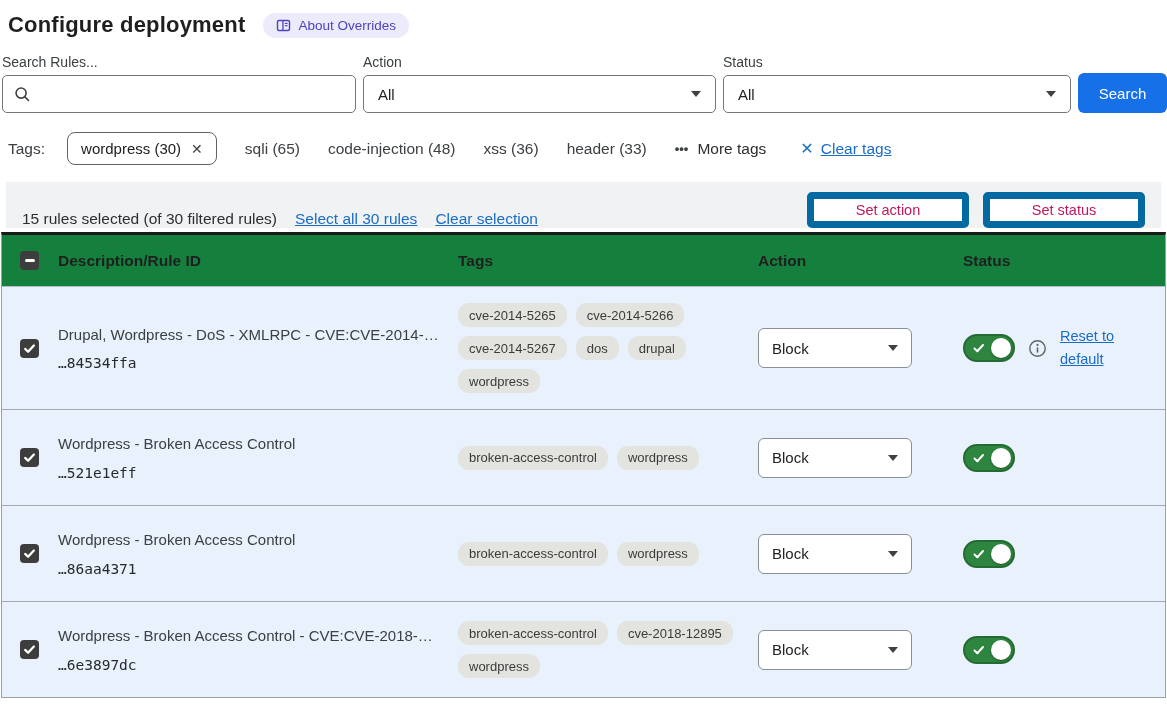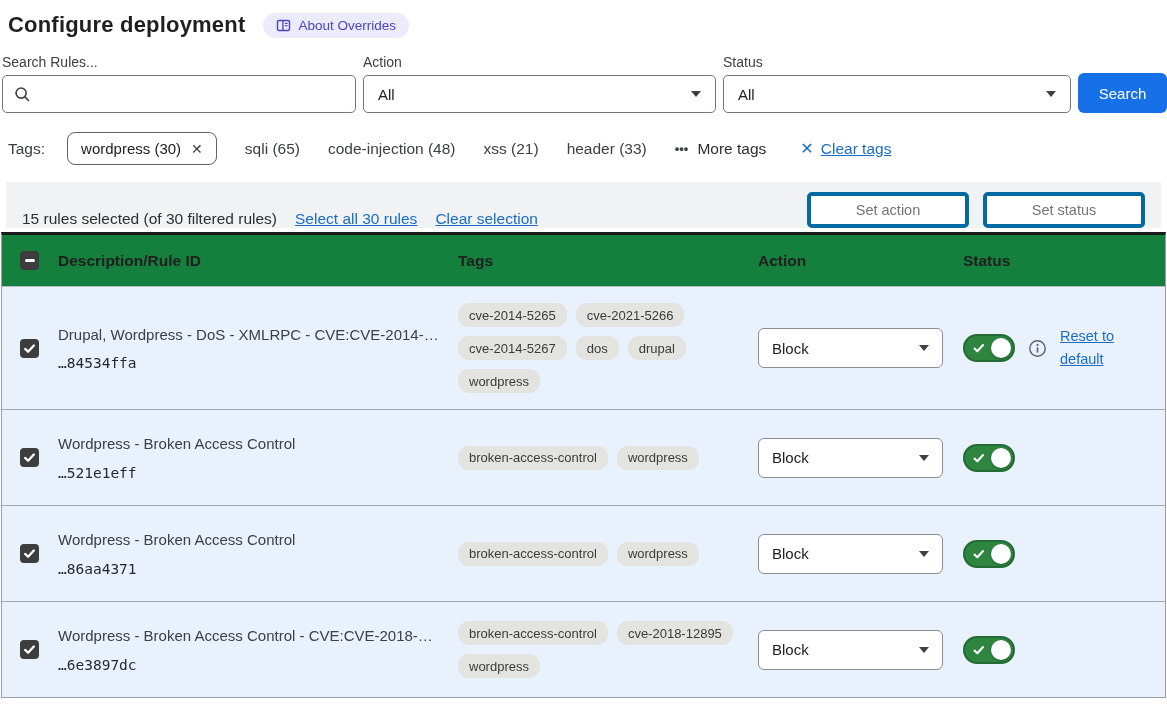--- a/index.html
+++ b/index.html
@@ -38,22 +38,22 @@
   .dots { letter-spacing:0px; font-weight:700; font-size:13px; color:#3c4043; }
   .clear-tags { display:inline-flex; align-items:center; gap:7px; color:#1a6cc4; cursor:pointer; margin-left:6px; }
   .clear-tags .x { font-size:16px; text-decoration:none; }
   .clear-tags .lbl { text-decoration:underline; }
 
   
   .selection-bar { margin:0 6px; height:46px; background:#f1f2f3; display:flex; align-items:flex-end;
     padding:0 16px; gap:18px; font-size:15.5px; color:#2d2e30; }
   .blue-link { color:#1a6cc4; text-decoration:underline; cursor:pointer; }
   .bar-spacer { flex:1; }
-  .outline-btn { width:162px; height:36px; background:#fff; border:4px solid #0369a1; border-radius:5px;
-    color:#737373; font-size:14.5px; font-family:inherit; cursor:pointer; }
+  .outline-btn { width:162px; height:36px; background:#fff; border:7px solid #0369a1; border-radius:5px;
+    color:#be185d; font-size:14.5px; font-family:inherit; cursor:pointer; }
   .outline-btn + .outline-btn { margin-left:-4px; }
 
   
   .rules-table { margin:4px 1px 0 1px; border-top:3px solid #1a1a1a; border-left:1px solid #9aa0a6;
     border-right:1px solid #9aa0a6; border-bottom:1px solid #9aa0a6; }
   .tgrid { display:grid; grid-template-columns:48px 400px 300px 205px auto; align-items:center; }
   .thead { height:52px; background:#15803d; border-bottom:1px solid #b7bbbf; font-size:15.5px; font-weight:700; color:#1f1f1f; }
   .thead > div { padding-left:8px; }
   .rule-row { min-height:96px; background:#e9f1fc; border-top:1px solid #a4a9ae; padding:16px 0; }
   .rule-row:first-of-type { border-top:none; }
@@ -63,21 +63,21 @@
     display:flex; align-items:center; justify-content:center; cursor:pointer; }
   .checkbox .minus { width:10px; height:2.6px; border-radius:2px; background:#fff; }
 
   .desc-text { font-size:15px; color:#3c4043; line-height:1.3; margin-bottom:11px;
     white-space:nowrap; overflow:hidden; }
   .rule-id { font-family:"DejaVu Sans Mono", monospace; font-size:14.5px; color:#28292b; }
 
   .tags-cell { display:flex; flex-wrap:wrap; gap:9px 9px; padding-right:16px; }
   .tag-pill { background:#e3e3e0; color:#3b3b38; font-size:13px; padding:4.5px 11px; border-radius:11px; white-space:nowrap; }
 
-  .action-select { width:185px; height:40px; background:#fff; border:1px solid #8a8f94; border-radius:6px;
+  .action-select { width:154px; height:40px; background:#fff; border:1px solid #8a8f94; border-radius:6px;
     display:flex; align-items:center; justify-content:space-between; padding:0 13px; font-size:15px; cursor:pointer; }
 
   .status-cell { display:flex; align-items:center; gap:13px; }
   .toggle { position:relative; width:52px; height:28px; background:#2e8540; border:2px solid #246b33;
     border-radius:15px; cursor:pointer; flex:0 0 auto; }
   .toggle svg { position:absolute; left:8px; top:6px; }
   .toggle .knob { position:absolute; right:2px; top:2px; width:20px; height:20px; border-radius:50%;
     background:#fff; box-shadow:0 1px 2px rgba(0,0,0,.35); }
   .info-icon { display:inline-flex; cursor:pointer; flex:0 0 auto; }
   .reset-link { color:#1a6cc4; font-size:14.5px; text-decoration:underline; width:66px; line-height:1.6; cursor:pointer; }
@@ -134,21 +134,21 @@
 </div>
 
 <div class="tags-row">
   <span class="tags-label">Tags:</span>
   <span class="selected-tag">
     <span>wordpress (30)</span>
     <span class="x">✕</span>
   </span>
   <span class="tag-option">sqli (65)</span>
   <span class="tag-option">code-injection (48)</span>
-  <span class="tag-option">xss (21)</span>
+  <span class="tag-option">xss (36)</span>
   <span class="tag-option">header (33)</span>
   <span class="more-tags">
     <span class="dots">•••</span>
     <span>More tags</span>
   </span>
   <span class="clear-tags">
     <span class="x">✕</span>
     <span class="lbl">Clear tags</span>
   </span>
 </div>
@@ -182,21 +182,21 @@
           <polyline points="2,6.4 4.7,9 10,3.2" fill="none" stroke="#fff" stroke-width="2.1" stroke-linecap="round" stroke-linejoin="round"></polyline>
         </svg>
       </span>
     </div>
     <div class="cell-pad">
       <div class="desc-text">Drupal, Wordpress - DoS - XMLRPC - CVE:CVE-2014-…</div>
       <div class="rule-id">…84534ffa</div>
     </div>
     <div class="cell-pad tags-cell">
           <span class="tag-pill">cve-2014-5265</span>
-          <span class="tag-pill">cve-2021-5266</span>
+          <span class="tag-pill">cve-2014-5266</span>
           <span class="tag-pill">cve-2014-5267</span>
           <span class="tag-pill">dos</span>
           <span class="tag-pill">drupal</span>
           <span class="tag-pill">wordpress</span>
         </div>
     <div class="cell-pad">
       <div class="action-select">
         <span>Block</span>
         <span class="caret"></span>
       </div>

